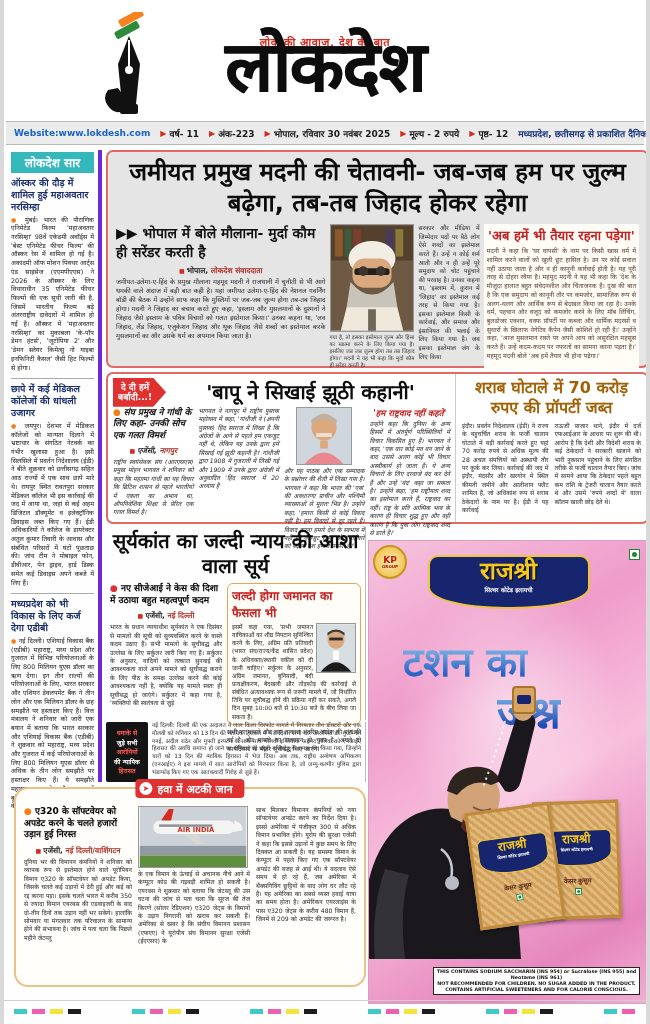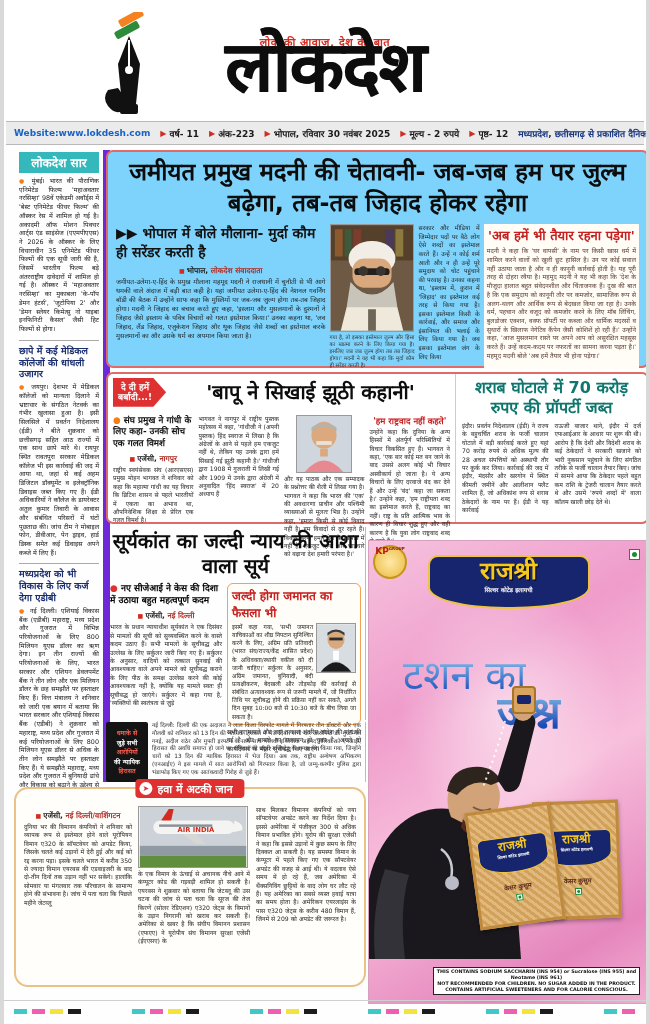--- a/index.html
+++ b/index.html
@@ -12,30 +12,30 @@
   .tagline { position:absolute; top:34px; left:0; width:100%; text-align:center; color:#d42b20; font-size:11px; font-weight:bold; letter-spacing:.5px; }
   .title { position:absolute; top:32px; left:0; width:100%; text-align:center; font-size:70px; font-weight:800; color:#0d0d0d; line-height:1; letter-spacing:-1px; text-shadow:1px 0 #0d0d0d; }
   .penlogo { position:absolute; top:12px; left:96px; width:58px; height:106px; }
   .infobar { position:absolute; top:121px; left:2px; right:2px; height:24px; background:#ebebeb; border-top:1px solid #b9b9b9; border-bottom:1px solid #b9b9b9; display:flex; align-items:center; gap:10px; padding:0 8px; font-size:9px; font-weight:bold; color:#1b1b1b; white-space:nowrap; }
   .infobar .web { color:#1763c6; }
   .infobar .arr { color:#d42b20; font-size:8px; }
   .infobar .pub { color:#17357d; margin-left:auto; }
   .ib-item { display:flex; align-items:center; gap:3px; }
 
   
-  .sidebar { position:absolute; top:150px; left:12px; width:94px; height:632px; border-right:7px solid #6d28d9; padding:2px 4px 0 3px; }
+  .sidebar { position:absolute; top:150px; left:4px; width:94px; height:632px; border-right:4px solid #6d28d9; padding:2px 4px 0 3px; }
   .sb-head { background:#35b8bc; color:#fff; font-size:12px; font-weight:800; text-align:center; padding:2px 2px; margin-bottom:4px; }
   .sb-title { color:#1b2f6e; font-size:9.5px; font-weight:800; line-height:1.25; margin:4px 0 3px; }
   .sb-body { font-size:6.4px; line-height:1.36; text-align:justify; color:#222; }
   .sb-body::first-letter {}
   .sb-bullet { color:#f57f17; font-size:6px; }
   .sb-div { border-top:1px solid #aaa; margin:6px 0 2px; }
 
   
-  .lead { position:absolute; top:150px; left:102px; width:543px; height:218px; border:2px solid #e06a66; border-radius:7px; padding:5px 8px; background:#7dd3fc; }
+  .lead { position:absolute; top:150px; left:102px; width:543px; height:218px; border:2px solid #e06a66; border-radius:7px; padding:5px 8px; background:#e5e5e5; }
   .lead-headline { font-size:24px; font-weight:800; color:#0c0c0c; text-align:center; line-height:1.3; }
   .lead-row { display:flex; gap:4px; margin-top:5px; }
   .lead-colA { width:212px; }
   .lead-sub { font-size:14px; font-weight:800; color:#111; line-height:1.3; }
   .lead-sub .chev { color:#111; }
   .byline { font-size:7.5px; font-weight:bold; text-align:center; margin:4px 0 3px; color:#222; }
   .byline .sq { color:#d42b20; font-size:6px; }
   .byline .hl { color:#b03028; }
   .news-body { font-size:6.6px; line-height:1.38; text-align:justify; color:#1e1e1e; }
   .lead-photo-col { width:86px; }
@@ -46,28 +46,28 @@
   .lead-colD { width:157px; background:#fffdf6; padding:2px 3px; }
   .sidebox-title { color:#c62020; font-size:13px; font-weight:800; text-align:center; margin-bottom:3px; }
   .lead-colD .news-body { font-size:6.3px; color:#5d4037; }
 
   
   .band { position:absolute; top:372px; left:102px; width:543px; height:152px; border:2px solid #e06a66; border-radius:7px; background:#fff; display:flex; }
   .rss { width:348px; padding:4px 5px; border-right:1px solid #ccc; }
   .rss-headrow { display:flex; align-items:center; gap:5px; }
   .badge-arrow { background:#e03131; color:#fff; font-size:9px; font-weight:800; line-height:1.15; padding:4px 14px 4px 5px; clip-path:polygon(0 0,76% 0,100% 50%,76% 100%,0 100%); text-align:center; }
   .rss-headline { font-size:20px; font-weight:800; color:#0c0c0c; flex:1; text-align:center; line-height:1.1; }
-  .rss-cols { display:flex; gap:5px; margin-top:8px; }
+  .rss-cols { display:flex; gap:5px; margin-top:0;font-style:italic; }
   .rss-col { flex:1; }
   .rss-sub { font-size:8.8px; font-weight:800; color:#111; line-height:1.3; margin-bottom:2px; }
   .rss-sub .dot { color:#f57f17; }
   .rss .news-body { font-size:6.1px; }
   .rss-sbx-title { color:#c62020; font-size:8.5px; font-weight:800; text-align:center; margin-bottom:2px; }
   .liquor { flex:1; padding:4px 6px; }
-  .liq-headline { font-size:16px; font-weight:800; text-align:center; line-height:1.25; color:#0f766e; }
+  .liq-headline { font-size:16px; font-weight:800; text-align:center; line-height:1.25; color:#a16207; }
   .liq-cols { display:flex; gap:6px; margin-top:4px; }
   .liq-cols .news-body { flex:1; font-size:6.1px; }
 
   
   .cji { position:absolute; top:527px; left:102px; width:260px; height:193px; padding:2px 4px; border-right:1px solid #bbb; }
   .cji-headline { font-size:20px; font-weight:800; text-align:center; line-height:1.25; color:#0c0c0c; }
   .cji-row { display:flex; gap:5px; margin-top:4px; }
   .cji-left { width:112px; }
   .cji-sub { font-size:9px; font-weight:700; line-height:1.3; margin-bottom:2px; }
   .cji-sub .dot { color:#e03131; }
@@ -94,28 +94,28 @@
   .avia-col1 { width:108px; }
   .avia-sub { font-size:9px; font-weight:800; line-height:1.3; margin-bottom:3px; }
   .avia-sub .dot { color:#f57f17; }
   .avia-col1 .news-body, .avia-col2 .news-body, .avia-col3 .news-body { font-size:6.1px; }
   .avia-col2 { width:112px; }
   .avia-col3 { flex:1; }
 
   
   .ad { position:absolute; top:540px; left:364px; width:281px; height:464px; background:linear-gradient(150deg,#f6c3de 0%,#ef9ccb 30%,#f8bfdc 55%,#e586bd 85%,#f3aed2 100%); overflow:hidden; border:1px solid #d8a0bf; }
   .ad-light { position:absolute; top:40px; left:30px; width:220px; height:260px; background:radial-gradient(closest-side,rgba(255,255,255,.55),rgba(255,255,255,0)); }
-  .kp { position:absolute; top:4px; left:4px; width:34px; height:34px; border-radius:50%; background:radial-gradient(#ffe9a8,#e9b93e); border:2px solid #c8951c; color:#c01818; font-weight:800; font-size:9px; display:flex; flex-direction:row; align-items:flex-start; justify-content:center; line-height:1; }
+  .kp { position:absolute; top:4px; left:4px; width:34px; height:34px; border-radius:50%; background:radial-gradient(#ffe9a8,#e9b93e); border:2px solid #c8951c; color:#c01818; font-weight:800; font-size:9px; display:flex; flex-direction:column; align-items:center; justify-content:center; line-height:1; }
   .kp small { font-size:4px; color:#8c1212; }
   .vegmark { position:absolute; top:8px; right:8px; width:11px; height:11px; border:1.5px solid #1d8a32; background:#fff; display:flex; align-items:center; justify-content:center; }
   .vegmark i { width:5px; height:5px; border-radius:50%; background:#1d8a32; }
   .rj-banner { position:absolute; top:14px; left:50%; transform:translateX(-50%); width:162px; height:54px; background:#17246e; border:2px solid #f0c33c; border-radius:10px 10px 48% 48%/10px 10px 40% 40%; text-align:center; color:#f5c81e; }
   .rj-banner .rj { font-size:24px; font-weight:800; line-height:1.2; text-shadow:1px 1px #000; }
   .rj-banner .rjsub { font-size:6px; color:#fff; font-weight:bold; }
-  .ad-tag1 { position:absolute; top:105px; left:34px; font-size:40px; font-weight:400; background:linear-gradient(180deg,#a8e2f8 0%,#2a62c4 75%); -webkit-background-clip:text; background-clip:text; -webkit-text-fill-color:transparent; color:#2a62c4; }
+  .ad-tag1 { position:absolute; top:92px; left:34px; font-size:40px; font-weight:700; background:linear-gradient(180deg,#a8e2f8 0%,#2a62c4 75%); -webkit-background-clip:text; background-clip:text; -webkit-text-fill-color:transparent; color:#2a62c4; }
   .ad-tag2 { position:absolute; top:140px; left:128px; font-size:44px; font-weight:800; background:linear-gradient(180deg,#a8e2f8 0%,#1c4bb4 75%); -webkit-background-clip:text; background-clip:text; -webkit-text-fill-color:transparent; color:#1c4bb4; }
   .ad-man { position:absolute; left:-14px; bottom:44px; }
   .sachets { position:absolute; right:6px; bottom:52px; width:170px; height:150px; }
   .sachet { position:absolute; width:86px; height:118px; background:#dcaa60; border:3px solid #c08a3e; box-shadow:0 2px 4px rgba(0,0,0,.35); background-image:repeating-linear-gradient(45deg,rgba(255,255,255,.18) 0 3px,rgba(0,0,0,.05) 3px 6px); display:flex; flex-direction:column; align-items:center; }
   .sachet.s1 { left:0; top:6px; transform:rotate(-8deg); z-index:2; }
   .sachet.s2 { left:62px; top:0; transform:rotate(-2deg); }
   .sachet .mini { margin-top:26px; width:70px; height:36px; background:#17246e; border:1px solid #f0c33c; border-radius:6px 6px 45% 45%/6px 6px 40% 40%; text-align:center; color:#f5c81e; font-size:12px; font-weight:800; line-height:1.4; }
   .sachet .mini b { display:block; font-size:4px; color:#fff; font-weight:bold; line-height:1; }
   .sachet .flav { margin-top:10px; font-size:6.5px; font-weight:800; color:#5a2b1a; }
   .sachet .vg { margin-top:3px; width:7px; height:7px; border:1px solid #1d8a32; background:#fff; display:flex; align-items:center; justify-content:center; }
@@ -172,20 +172,21 @@
       </span>
     <span class="ib-item">
         <span class="arr">▶</span>
         <span>पृष्ठ- 12</span>
       </span>
     <span class="pub">मध्यप्रदेश, छतीसगढ़ से प्रकाशित दैनिक</span>
   </div>
 
   <div class="sidebar">
     <div class="sb-head">लोकदेश सार</div>
+    <div class="sb-title">ऑस्कर की दौड़ में शामिल हुई महाअवतार नरसिम्हा</div>
     <div class="sb-body"><span class="sb-bullet">● </span><span>मुंबई। भारत की पौराणिक एनिमेटेड फिल्म 'महाअवतार नरसिम्हा' 98वें एकेडमी अवॉर्ड्स में 'बेस्ट एनिमेटेड फीचर फिल्म' की ऑस्कर रेस में शामिल हो गई है। अकादमी ऑफ मोशन पिक्चर आर्ट्स एंड साइंसेज (एएमपीएएस) ने 2026 के ऑस्कर के लिए विचाराधीन 35 एनिमेटेड फीचर फिल्मों की एक सूची जारी की है, जिसमें भारतीय फिल्म बड़े अंतरराष्ट्रीय दावेदारों में शामिल हो गई है। ऑस्कर में 'महाअवतार नरसिम्हा' का मुकाबला 'के-पॉप डेमन हंटर्स', 'जूटोपिया 2' और 'डेमन स्लेयर किमेत्सु नो याइबा इनफिनिटी कैसल' जैसी हिट फिल्मों से होगा।</span></div>
     <div class="sb-div"></div>
     <div class="sb-title">छापे में कई मेडिकल कॉलेजों की धांधली उजागर</div>
     <div class="sb-body"><span class="sb-bullet">● </span><span>जयपुर। देशभर में मेडिकल कॉलेजों को मान्यता दिलाने में भ्रष्टाचार के संगठित नेटवर्क का गंभीर खुलासा हुआ है। इसी सिलसिले में प्रवर्तन निदेशालय (ईडी) ने बीते शुक्रवार को छत्तीसगढ़ सहित आठ राज्यों में एक साथ छापे मारे थे। रायपुर स्थित रावतपुरा सरकार मेडिकल कॉलेज भी इस कार्रवाई की जद में आया था, जहां से कई अहम डिजिटल डॉक्यूमेंट व इलेक्ट्रॉनिक डिवाइस जब्त किए गए हैं। ईडी अधिकारियों ने कॉलेज के डायरेक्टर अतुल कुमार तिवारी के आवास और संबंधित परिसरों में घंटों पूछताछ की। जांच टीम ने मोबाइल फोन, डीवीआर, पेन ड्राइव, हार्ड डिस्क समेत कई डिवाइस अपने कब्जे में लिए हैं।</span></div>
     <div class="sb-div"></div>
     <div class="sb-title">मध्यप्रदेश को भी विकास के लिए कर्ज देगा एडीबी</div>
     <div class="sb-body"><span class="sb-bullet">● </span><span>नई दिल्ली। एशियाई विकास बैंक (एडीबी) महाराष्ट्र, मध्य प्रदेश और गुजरात में विभिन्न परियोजनाओं के लिए 800 मिलियन यूएस डॉलर का ऋण देगा। इन तीन राज्यों की परियोजनाओं के लिए, भारत सरकार और एशियन डेवलपमेंट बैंक ने तीन लोन और एक मिलियन डॉलर के छह समझौते पर हस्ताक्षर किए हैं। वित्त मंत्रालय ने शनिवार को जारी एक बयान में बताया कि भारत सरकार और एशियाई विकास बैंक (एडीबी) ने शुक्रवार को महाराष्ट्र, मध्य प्रदेश और गुजरात में कई परियोजनाओं के लिए 800 मिलियन यूएस डॉलर से अधिक के तीन लोन समझौते पर हस्ताक्षर किए हैं। ये समझौते महाराष्ट्र, मध्य प्रदेश और गुजरात में बुनियादी ढांचे और विकास को बढ़ाने के उद्देश्य से किए गए हैं।</span></div>
   </div>
 
   <div class="lead">
@@ -307,20 +308,21 @@
     <div class="blast-text">नई दिल्ली: दिल्ली की एक अदालत ने लाल किला विस्फोट मामले में गिरफ्तार तीन डॉक्टरों और एक मौलवी को शनिवार को 13 दिन की न्यायिक हिरासत में भेज दिया। सभी चार आरोपियों डॉ. मुजम्मिल गनई, अदील राठेर और मुफ्ती इरफान के साथ-साथ मौलवी इश्तियाक अहमद मलिक को एनआईए हिरासत की अवधि समाप्त हो जाने पर शनिवार को ड्यूटी मजिस्ट्रेट के समक्ष पेश किया गया, जिन्होंने चारों को 13 दिन की न्यायिक हिरासत में भेज दिया। अब तक, राष्ट्रीय अन्वेषण अभिकरण (एनआईए) ने इस मामले में सात आरोपियों को गिरफ्तार किया है, जो जम्मू-कश्मीर पुलिस द्वारा भंडाफोड़ किए गए एक आतंकवादी गिरोह से जुड़े हैं।</div>
   </div>
 
   <div class="avia">
     <div class="kicker">
       <span class="circ">➤</span>
       <span>हवा में अटकी जान</span>
     </div>
     <div class="avia-cols">
       <div class="avia-col1">
+        <div class="avia-sub"><span class="dot">● </span><span>ए320 के सॉफ्टवेयर को अपडेट करने के चलते हजारों उड़ान हुई निरस्त</span></div>
         <div class="byline"><span class="sq">■ </span><span>एजेंसी,</span> <span class="hl">नई दिल्ली/वाशिंगटन</span></div>
         <div class="news-body">दुनिया भर की विमानन कंपनियों ने शनिवार को व्यापक रूप से इस्तेमाल होने वाले यूरोपियन विमान ए320 के सॉफ्टवेयर को अपडेट किया, जिसके चलते कई उड़ानों में देरी हुई और कई को रद्द करना पड़ा। इसके चलते भारत में करीब 350 से ज्यादा विमान एयरबस की एडवाइजरी के बाद दो-तीन दिनों तक उड़ान नहीं भर सकेंगे। हालांकि सोमवार या मंगलवार तक परिचालन के सामान्य होने की संभावना है। जांच में पता चला कि पिछले महीने जेटब्लू</div>
       </div>
       <div class="avia-col2">
         <svg class="photo-frame photo-svg" width="110" height="62" viewBox="0 0 110 62" xmlns="http://www.w3.org/2000/svg">
           <rect width="110" height="40" fill="#ccd2d8"></rect>
           <rect y="40" width="110" height="10" fill="#8f9aa2"></rect>
           <rect y="50" width="110" height="12" fill="#5f8f3e"></rect>
           <path d="M22 14 l8 -12 l5 0 l-3 14 Z" fill="#d42b20"></path>
           <rect x="14" y="14" width="84" height="14" rx="7" fill="#f4f4f2"></rect>

